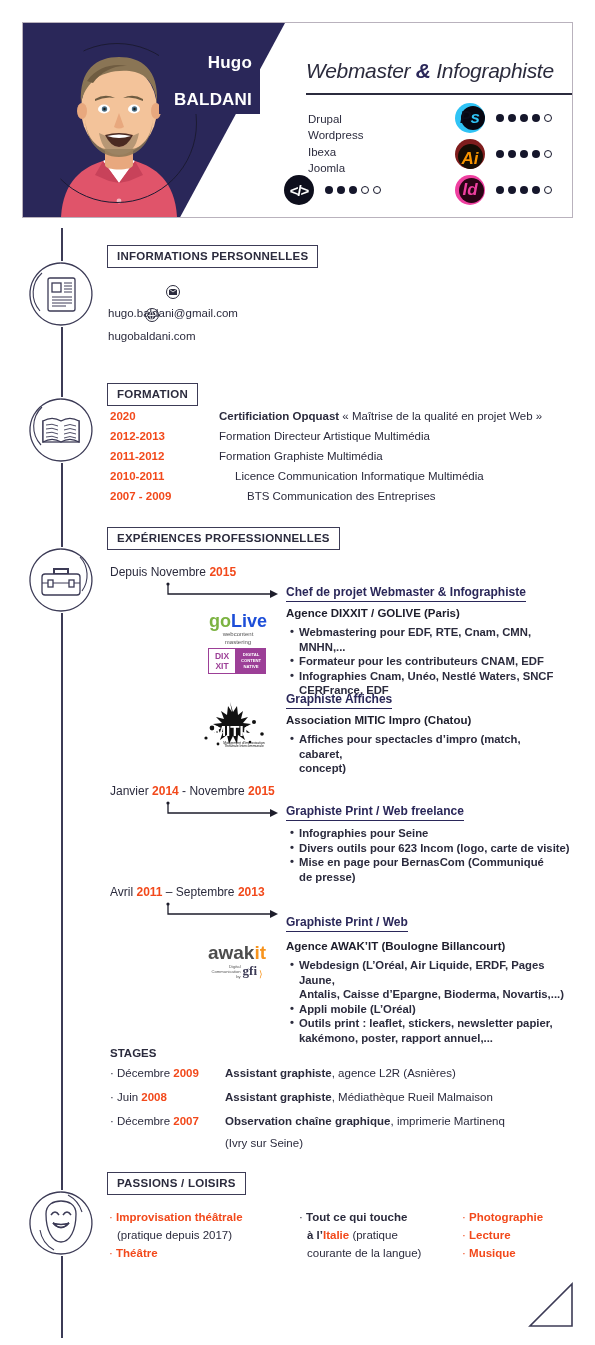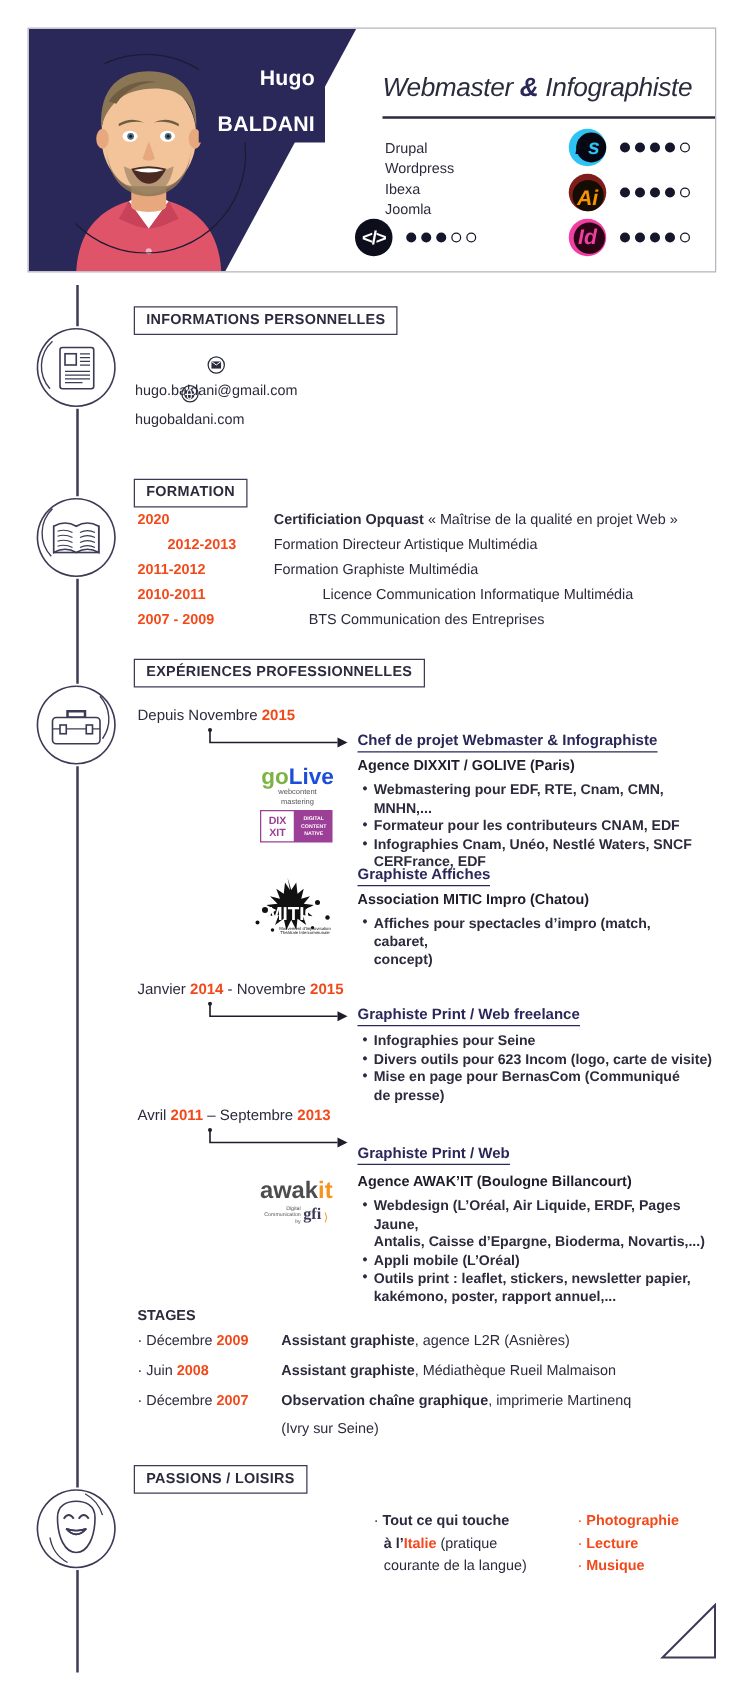--- a/index.html
+++ b/index.html
@@ -302,28 +302,28 @@
       <path d="M15 24 C22 20 28 21 33 24 C38 21 44 20 51 24 L51 45 C44 41 38 42 33 45 C28 42 22 41 15 45 Z" fill="#fff"></path>
       <path d="M18 28 q6 -2 12 1 M18 32 q6 -2 12 1 M18 36 q6 -2 12 1 M18 40 q6 -2 12 1" stroke-width=".9"></path>
       <path d="M36 29 q6 -3 12 0 M36 33 q6 -3 12 0 M36 37 q6 -3 12 0 M36 41 q6 -3 12 0" stroke-width=".9"></path>
     </svg>
   </div>
 
   <div>
     <div class="form-year" style="left:110px; top:410px;">2020</div>
     <div class="form-desc" style="left:219px; top:410px;"><b>Certificiation Opquast</b><span> « Maîtrise de la qualité en projet Web »</span></div>
 
-    <div class="form-year" style="left:110px; top:430px;margin-left:24px;">2012-2013</div>
+    <div class="form-year" style="left:110px; top:430px;">2012-2013</div>
     <div class="form-desc" style="left:219px; top:430px;">Formation Directeur Artistique Multimédia</div>
 
     <div class="form-year" style="left:110px; top:450px;">2011-2012</div>
     <div class="form-desc" style="left:219px; top:450px;">Formation Graphiste Multimédia</div>
 
     <div class="form-year" style="left:110px; top:470px;">2010-2011</div>
-    <div class="form-desc" style="left:234px; top:470px;padding-left:24px;">Licence Communication Informatique Multimédia</div>
+    <div class="form-desc" style="left:211px; top:470px;padding-left:24px;">Licence Communication Informatique Multimédia</div>
 
     <div class="form-year" style="left:110px; top:490px;">2007 - 2009</div>
     <div class="form-desc" style="left:219px; top:490px;padding-left:28px;">BTS Communication des Entreprises</div>
   </div>
 
   <div class="sec-badge" style="left:107px; top:527px;">EXPÉRIENCES PROFESSIONNELLES</div>
 
   <div class="tl-icon" style="top:547px;">
     <svg width="66" height="66" viewBox="0 0 66 66" fill="none" stroke="#3c3b56" stroke-width="1.3">
       <path d="M33 2 A31 31 0 1 1 32.9 2"></path>
@@ -466,20 +466,25 @@
       <path d="M12 40 A28 28 0 0 0 26 60" stroke-width="1.1"></path>
       <path d="M18 24 C18 14 26 11 33 11 C40 11 48 14 48 24 C48 40 42 52 33 52 C24 52 18 40 18 24 Z" fill="#fff"></path>
       <path d="M23 25 q4 -6 8 0" stroke-width="1.5"></path>
       <path d="M35 25 q4 -6 8 0" stroke-width="1.5"></path>
       <path d="M25 33 q8 9 16 0 q-8 3 -16 0 Z" fill="#fff"></path>
       <path d="M25 33 q8 9 16 0" stroke-width="1.4"></path>
       <path d="M25 33 q8 3 16 0" stroke-width="1.1"></path>
     </svg>
   </div>
 
+  <div class="pass-col" style="left:109px; top:1208px;">
+    <div><span class="orange">·</span> <b class="orange">Improvisation théâtrale</b></div>
+    <div style="padding-left:8px;">(pratique depuis 2017)</div>
+    <div><span class="orange">·</span> <b class="orange">Théâtre</b></div>
+  </div>
 
   <div class="pass-col" style="left:299px; top:1208px;">
     <div><span>·</span> <b>Tout ce qui touche</b></div>
     <div style="padding-left:8px;"><b>à l’</b><b class="orange">Italie</b><span> (pratique</span></div>
     <div style="padding-left:8px;">courante de la langue)</div>
   </div>
 
   <div class="pass-col" style="left:462px; top:1208px;">
     <div><span class="orange">·</span> <b class="orange">Photographie</b></div>
     <div><span class="orange">·</span> <b class="orange">Lecture</b></div>

